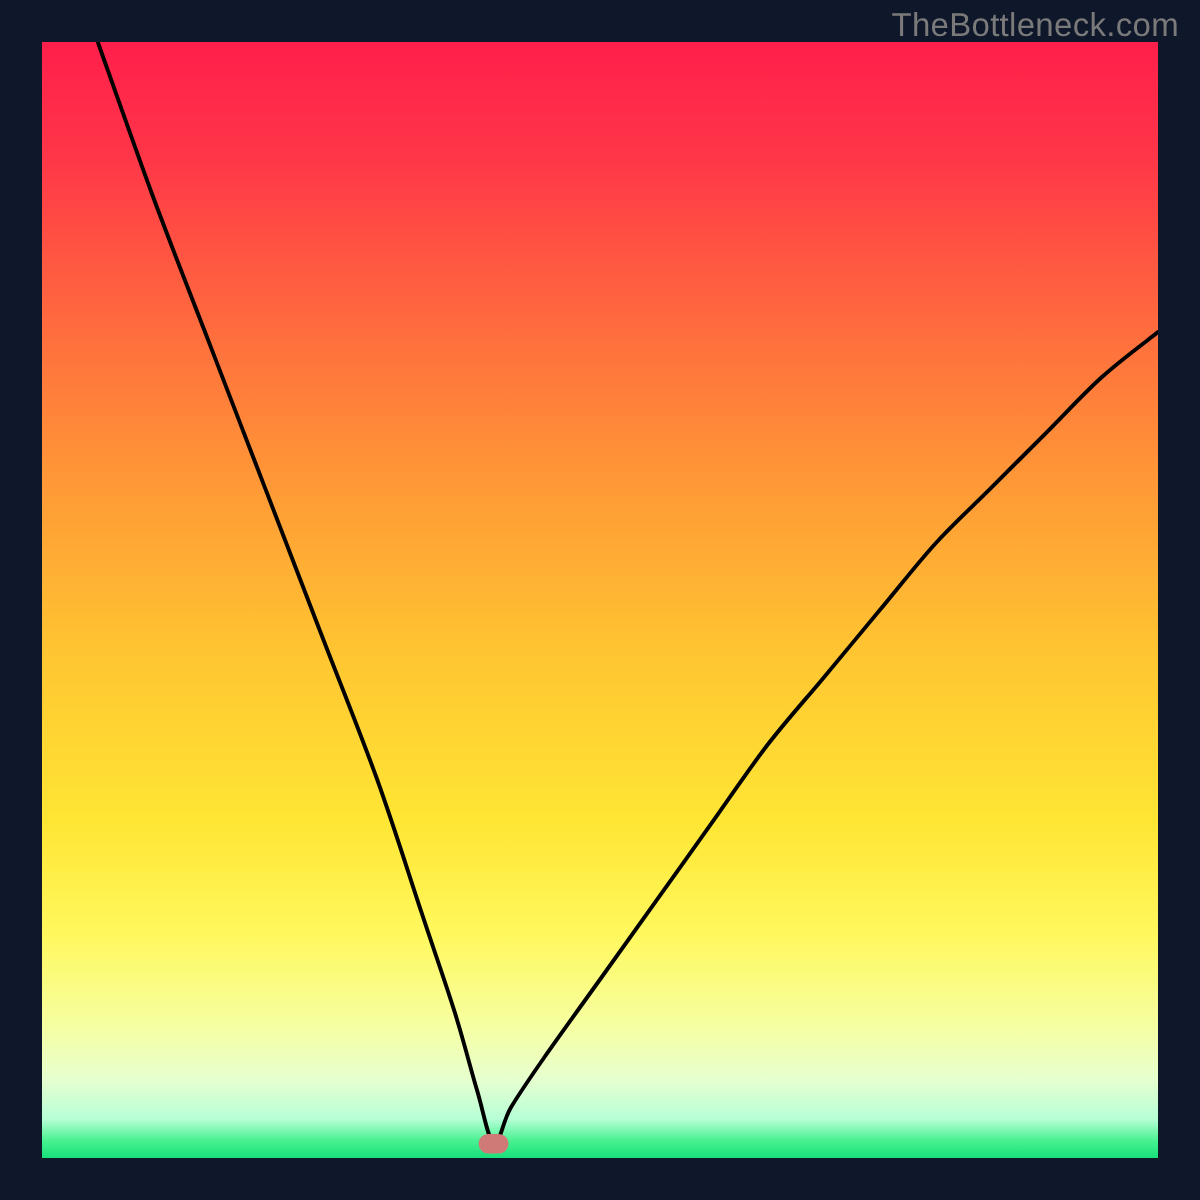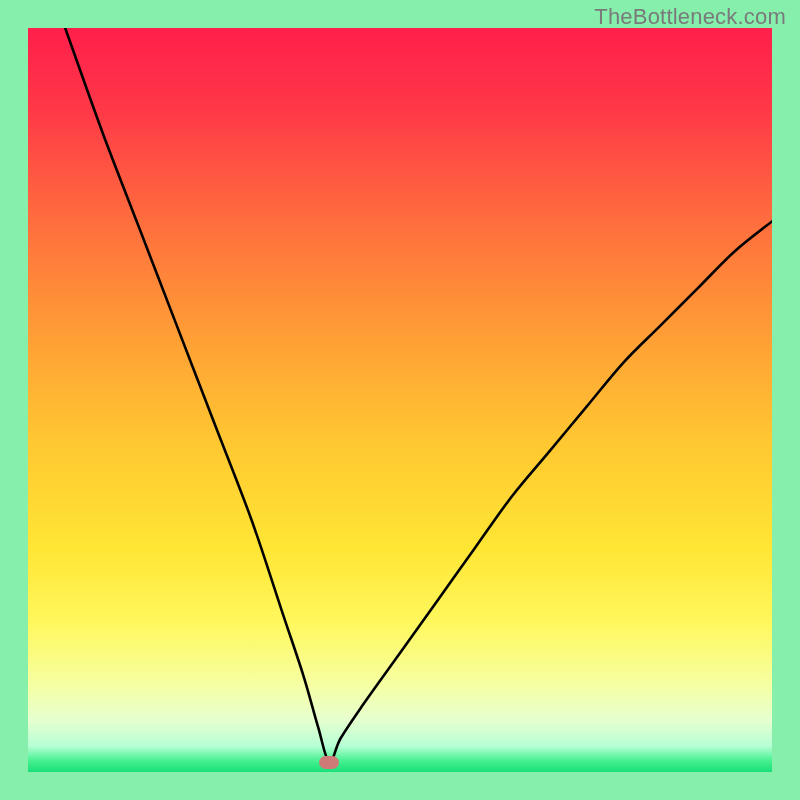--- a/index.html
+++ b/index.html
@@ -8,21 +8,21 @@
     width: 800px;
     height: 800px;
     background: #000;
     font-family: Arial, Helvetica, sans-serif;
     overflow: hidden;
   }
   .outer {
     position: relative;
     width: 800px;
     height: 800px;
-    background: #86efac;
+    background: #0f172a;
   }
   .watermark {
     position: absolute;
     top: 4px;
     right: 14px;
     color: #7a7a7a;
     font-size: 22px;
     font-weight: 400;
     letter-spacing: 0.2px;
     z-index: 4;

